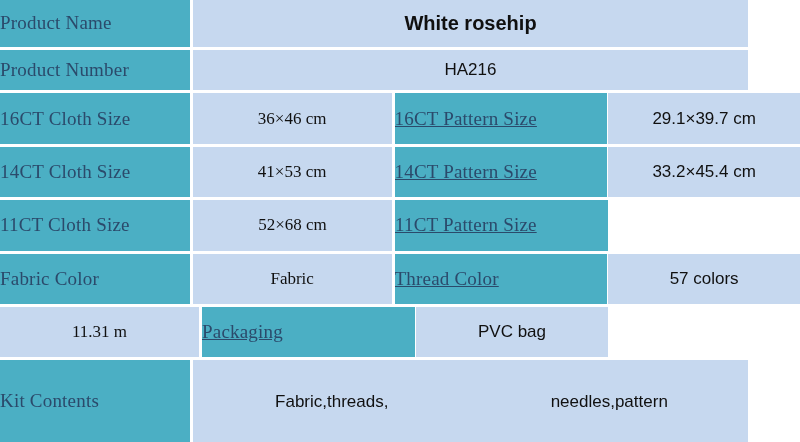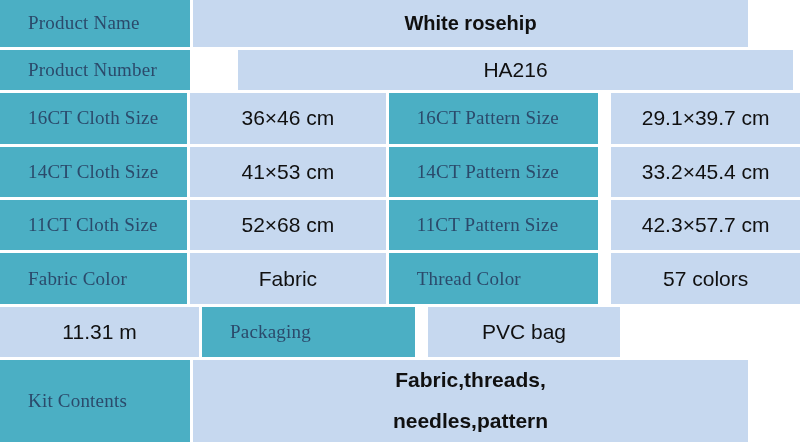--- a/index.html
+++ b/index.html
@@ -25,73 +25,72 @@
   .row {
     display: flex;
     width: 100%;
     flex-direction: row;
     box-sizing: border-box;
     margin-bottom: 3px;
   }
   .row:last-child { margin-bottom: 0; border-radius: 30px; }
 
   .r-pname   { height: 48px; }
-  .r-pnum    { height: 42px; gap: 45px; }
+  .r-pnum    { height: 42px; }
   .r-std     { height: 52px; border-radius: 22px; }
   .r-last    { height: 84px; }
 
   .cell {
     box-sizing: border-box;
     display: flex;
     align-items: center;
     height: 100%;
     overflow: hidden;
   }
 
   .label {
     background: #4BAFC4;
     color: #2B4A6B;
     font-family: "Liberation Serif", serif;
     font-size: 19px;
     letter-spacing: 0.2px;
-    padding-left: 28px;
+    padding-left: 0;
     justify-content: flex-start;
     white-space: nowrap;
   }
 
   .value {
     background: #C6D8EF;
     color: #101010;
     font-family: "Liberation Sans", sans-serif;
-    font-size: 21px;
+    font-size: 17px;
     justify-content: center;
     text-align: center;
     white-space: nowrap;
   }
 
   
   .c1 { width: 190px; margin-right: 3px; }
-  .c2 { width: 199px; margin-right: 3px; }
-  .c3 { width: 213px; margin-right: 13px; }
+  .c2 { width: 199px; margin-right: 3px; font-family: Liberation Serif, serif; }
+  .c3 { width: 213px; margin-right: 1px; text-decoration: underline; }
   .c4 { width: 192px; }
 
   
   .c-span { width: 555px; }
 
   .value-bold {
     font-weight: bold;
     font-size: 20px;
   }
 
   .multiline {
-    flex-direction: column;
+    flex-direction: row;
     justify-content: center;
     line-height: 1.95;
     white-space: normal;
-    font-weight: bold;
   }
   .multiline > div { width: 100%; text-align: center; }
 </style>
 </head>
 <body>
 
 <div id="spec-table">
 
   <div class="row r-pname">
     <div class="cell label c1">Product Name</div>
@@ -114,21 +113,20 @@
     <div class="cell label c1">14CT Cloth Size</div>
     <div class="cell value c2">41×53 cm</div>
     <div class="cell label c3">14CT Pattern Size</div>
     <div class="cell value c4">33.2×45.4 cm</div>
   </div>
 
   <div class="row r-std">
     <div class="cell label c1">11CT Cloth Size</div>
     <div class="cell value c2">52×68 cm</div>
     <div class="cell label c3">11CT Pattern Size</div>
-    <div class="cell value c4">42.3×57.7 cm</div>
   </div>
 
   <div class="row r-std">
     <div class="cell label c1">Fabric Color</div>
     <div class="cell value c2">Fabric</div>
     <div class="cell label c3">Thread Color</div>
     <div class="cell value c4">57 colors</div>
   </div>
 
   <div class="row r-std">

